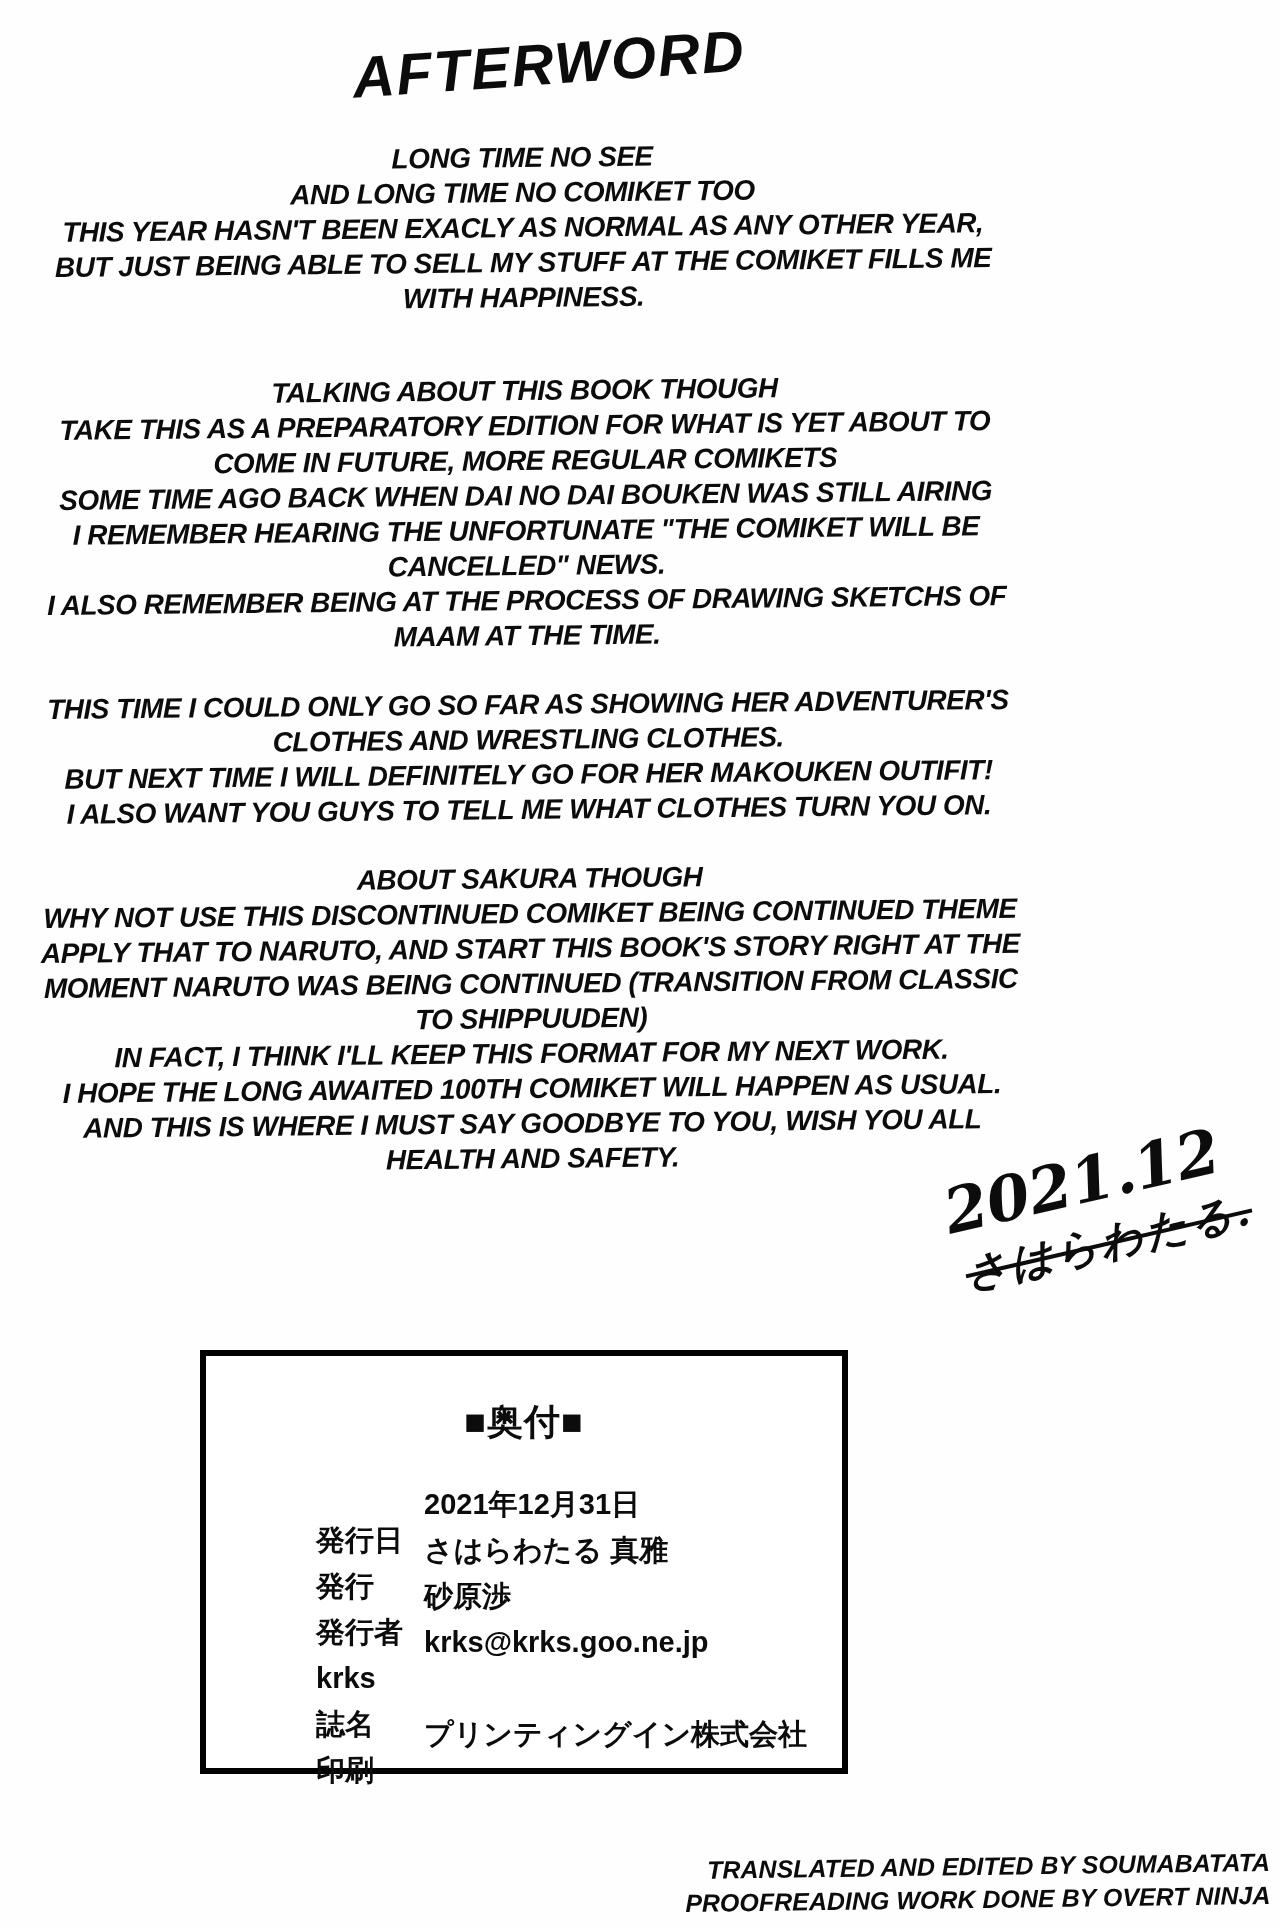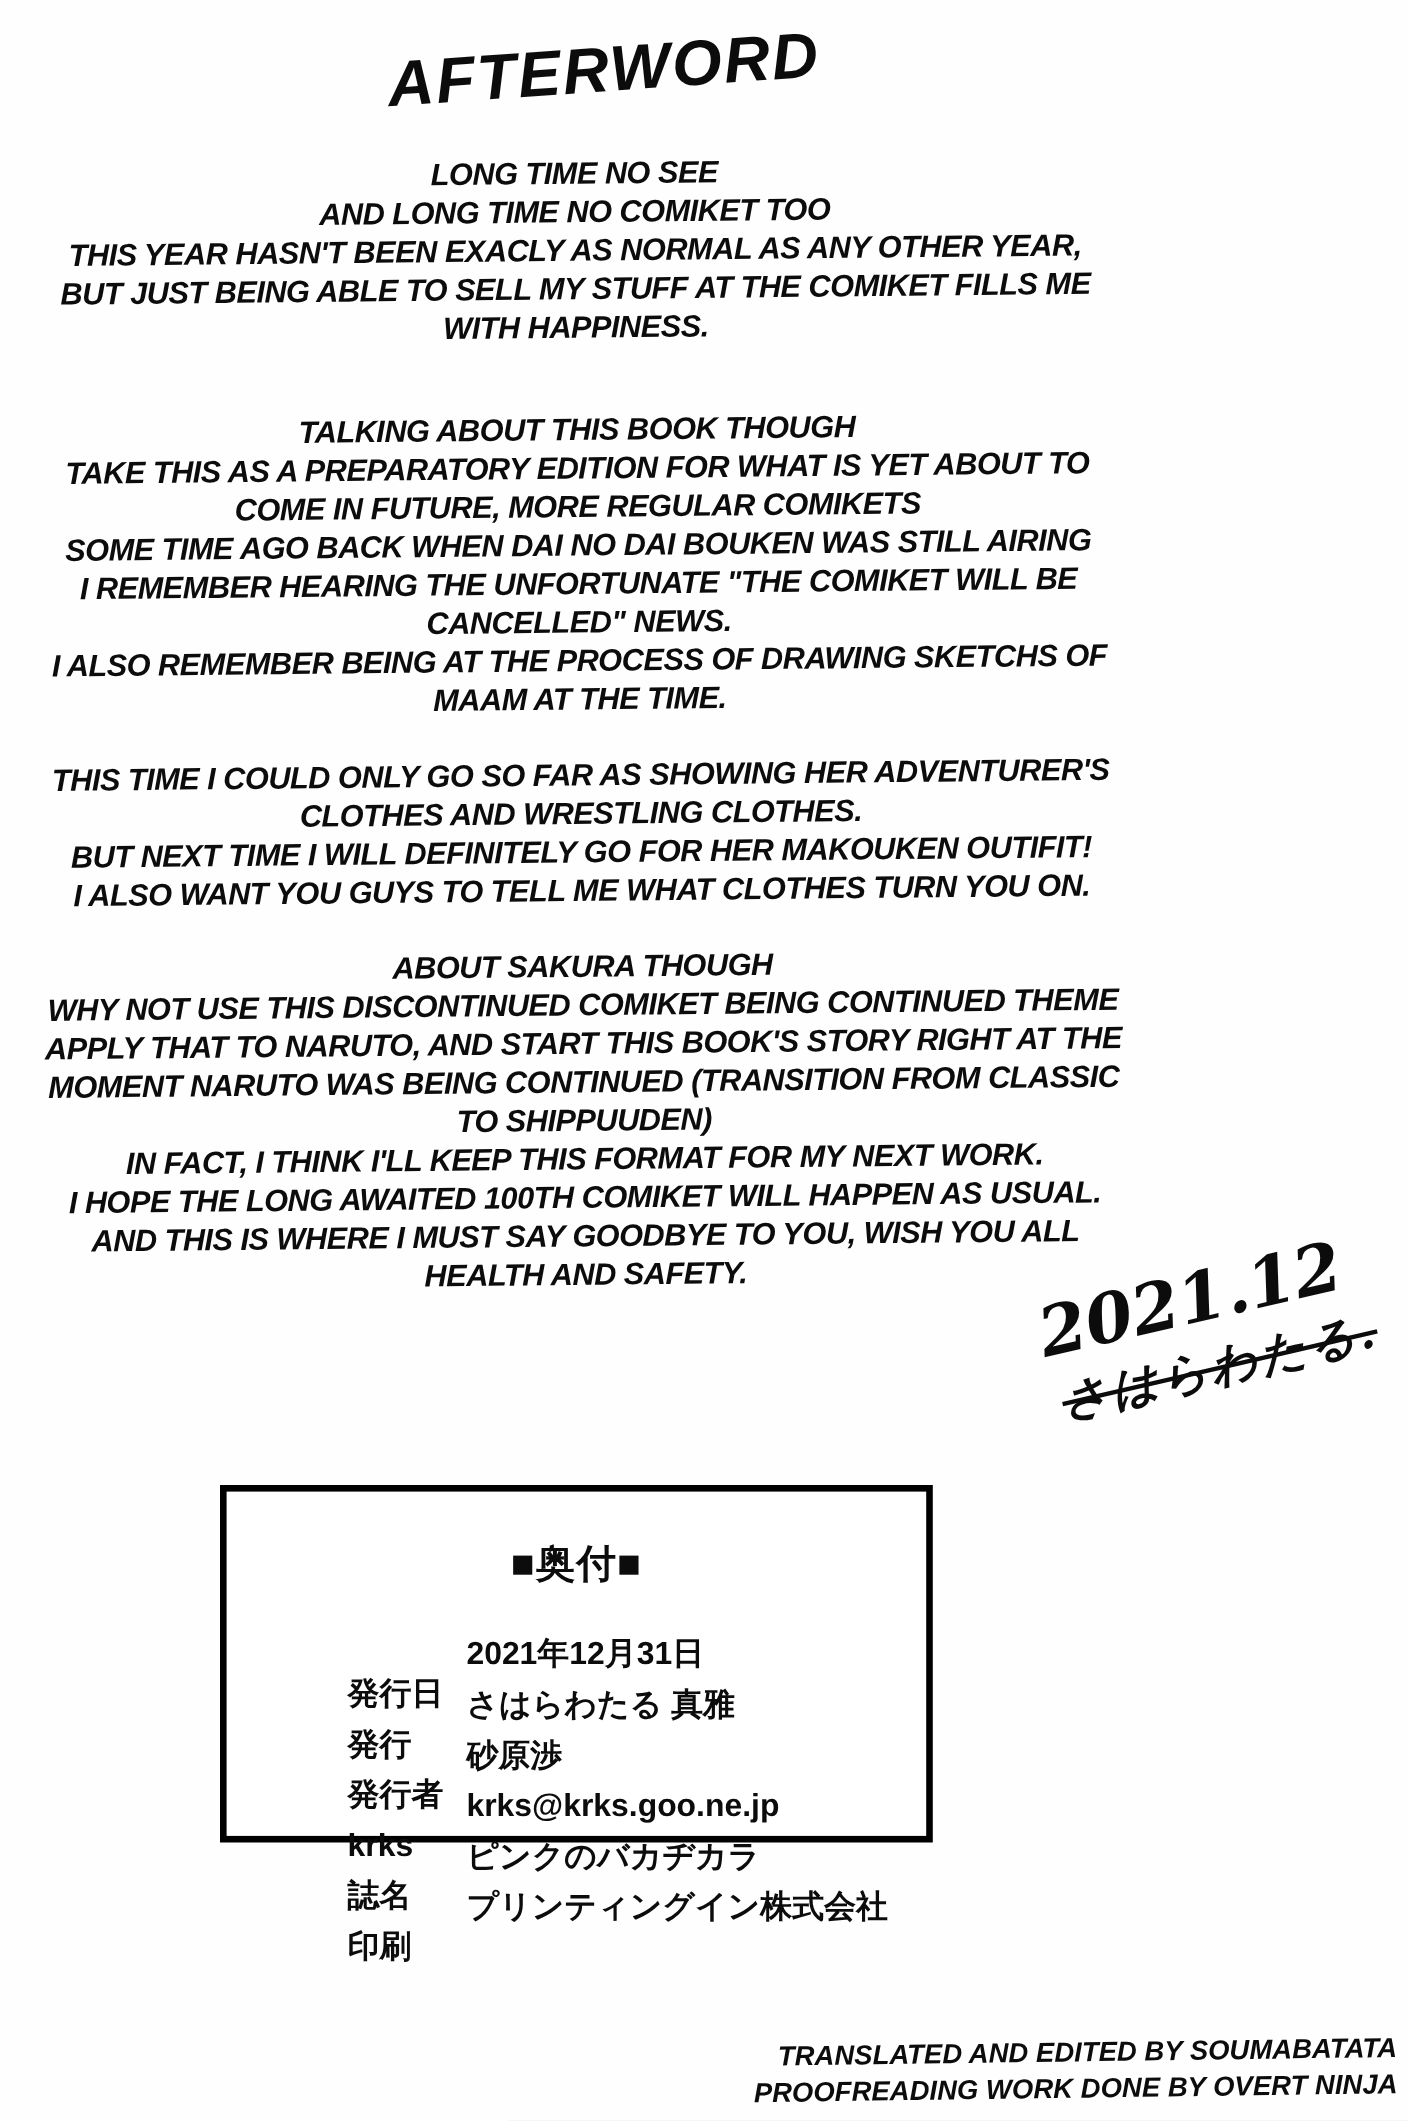--- a/index.html
+++ b/index.html
@@ -67,21 +67,21 @@
     letter-spacing: 3px;
     text-decoration: line-through;
   }
 
   
   .colophon {
     position: absolute;
     top: 1350px;
     left: 200px;
     width: 648px;
-    height: 325px;
+    height: 424px;
     border: 6px solid #000;
     box-sizing: border-box;
     background: #fff;
   }
   .colophon-header {
     margin-top: 42px;
     text-align: center;
     font-weight: 700;
     font-size: 36px;
     letter-spacing: 1px;
@@ -177,21 +177,20 @@
         <div class="colophon-row">
           <span class="colophon-label">発行者</span>
           <span class="colophon-value">砂原渉</span>
         </div>
         <div class="colophon-row">
           <span class="colophon-label">krks</span>
           <span class="colophon-value">krks@krks.goo.ne.jp</span>
         </div>
         <div class="colophon-row">
           <span class="colophon-label">誌名</span>
-          <span class="colophon-value">ピンクのバカヂカラ</span>
         </div>
         <div class="colophon-row">
           <span class="colophon-label">印刷</span>
           <span class="colophon-value">プリンティングイン株式会社</span>
         </div>
       </div>
   </div>
 
   <div class="credits" id="credits">
       <div class="credit-line">TRANSLATED AND EDITED BY SOUMABATATA</div>

